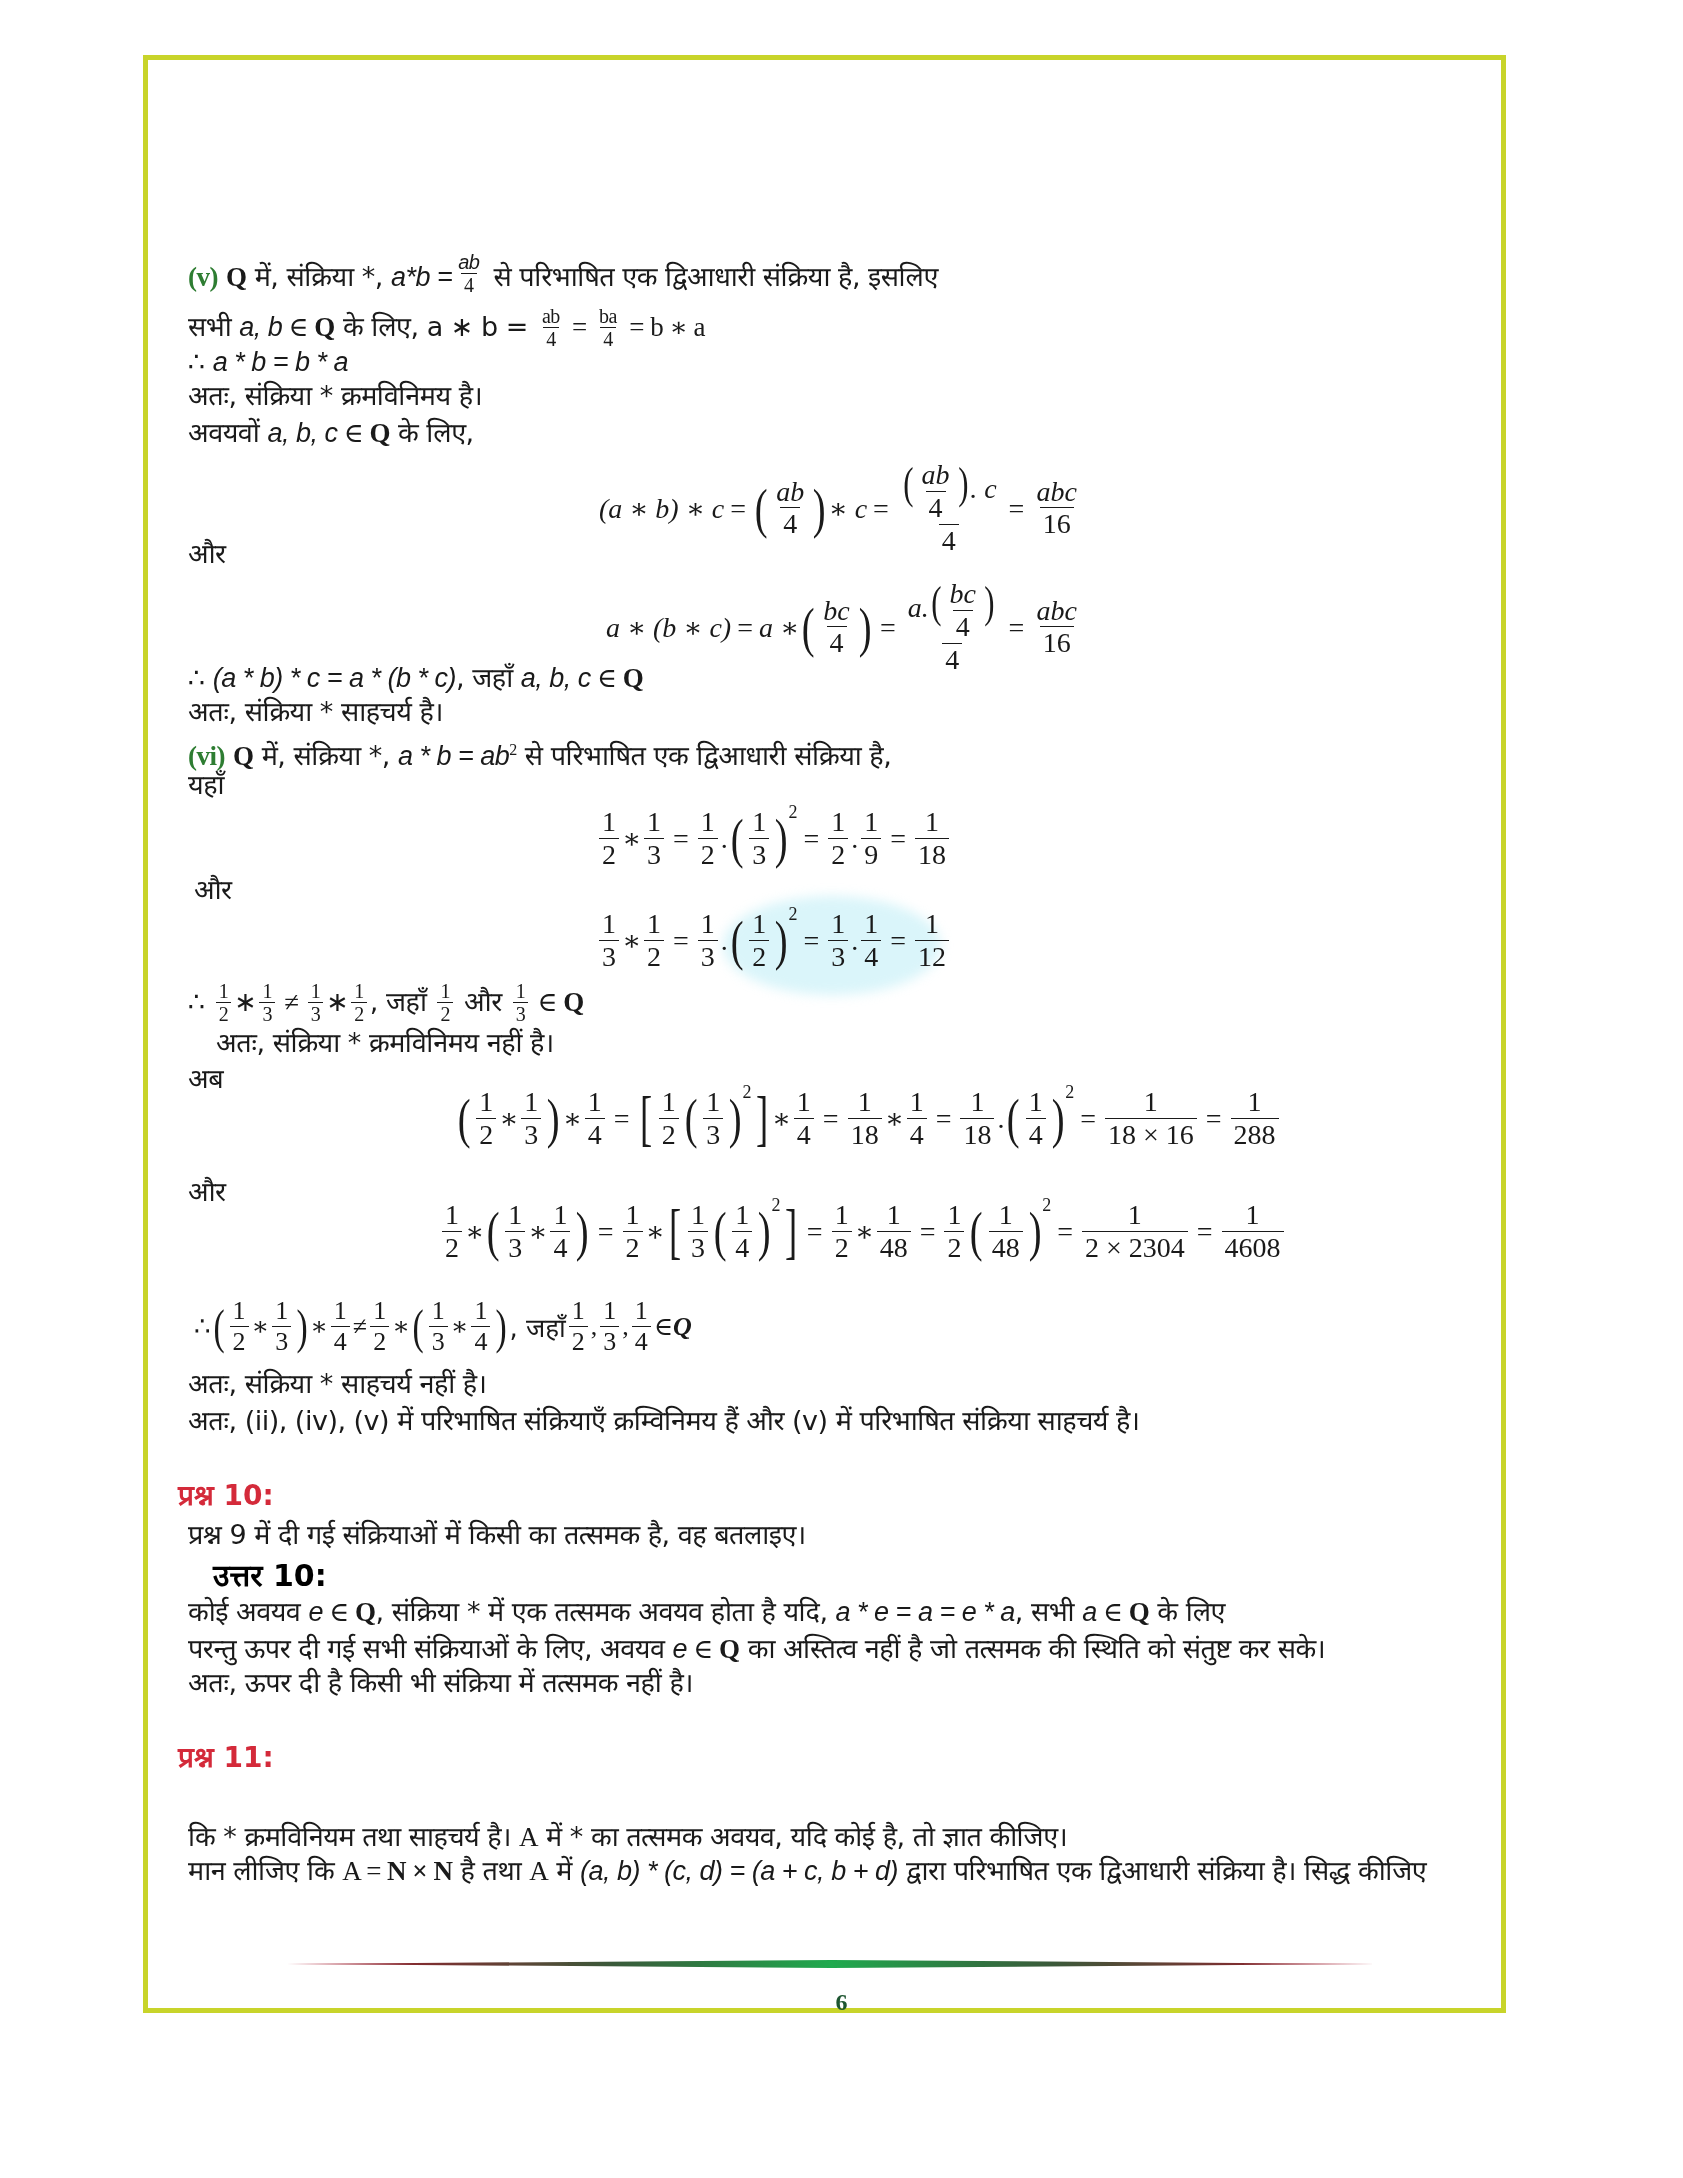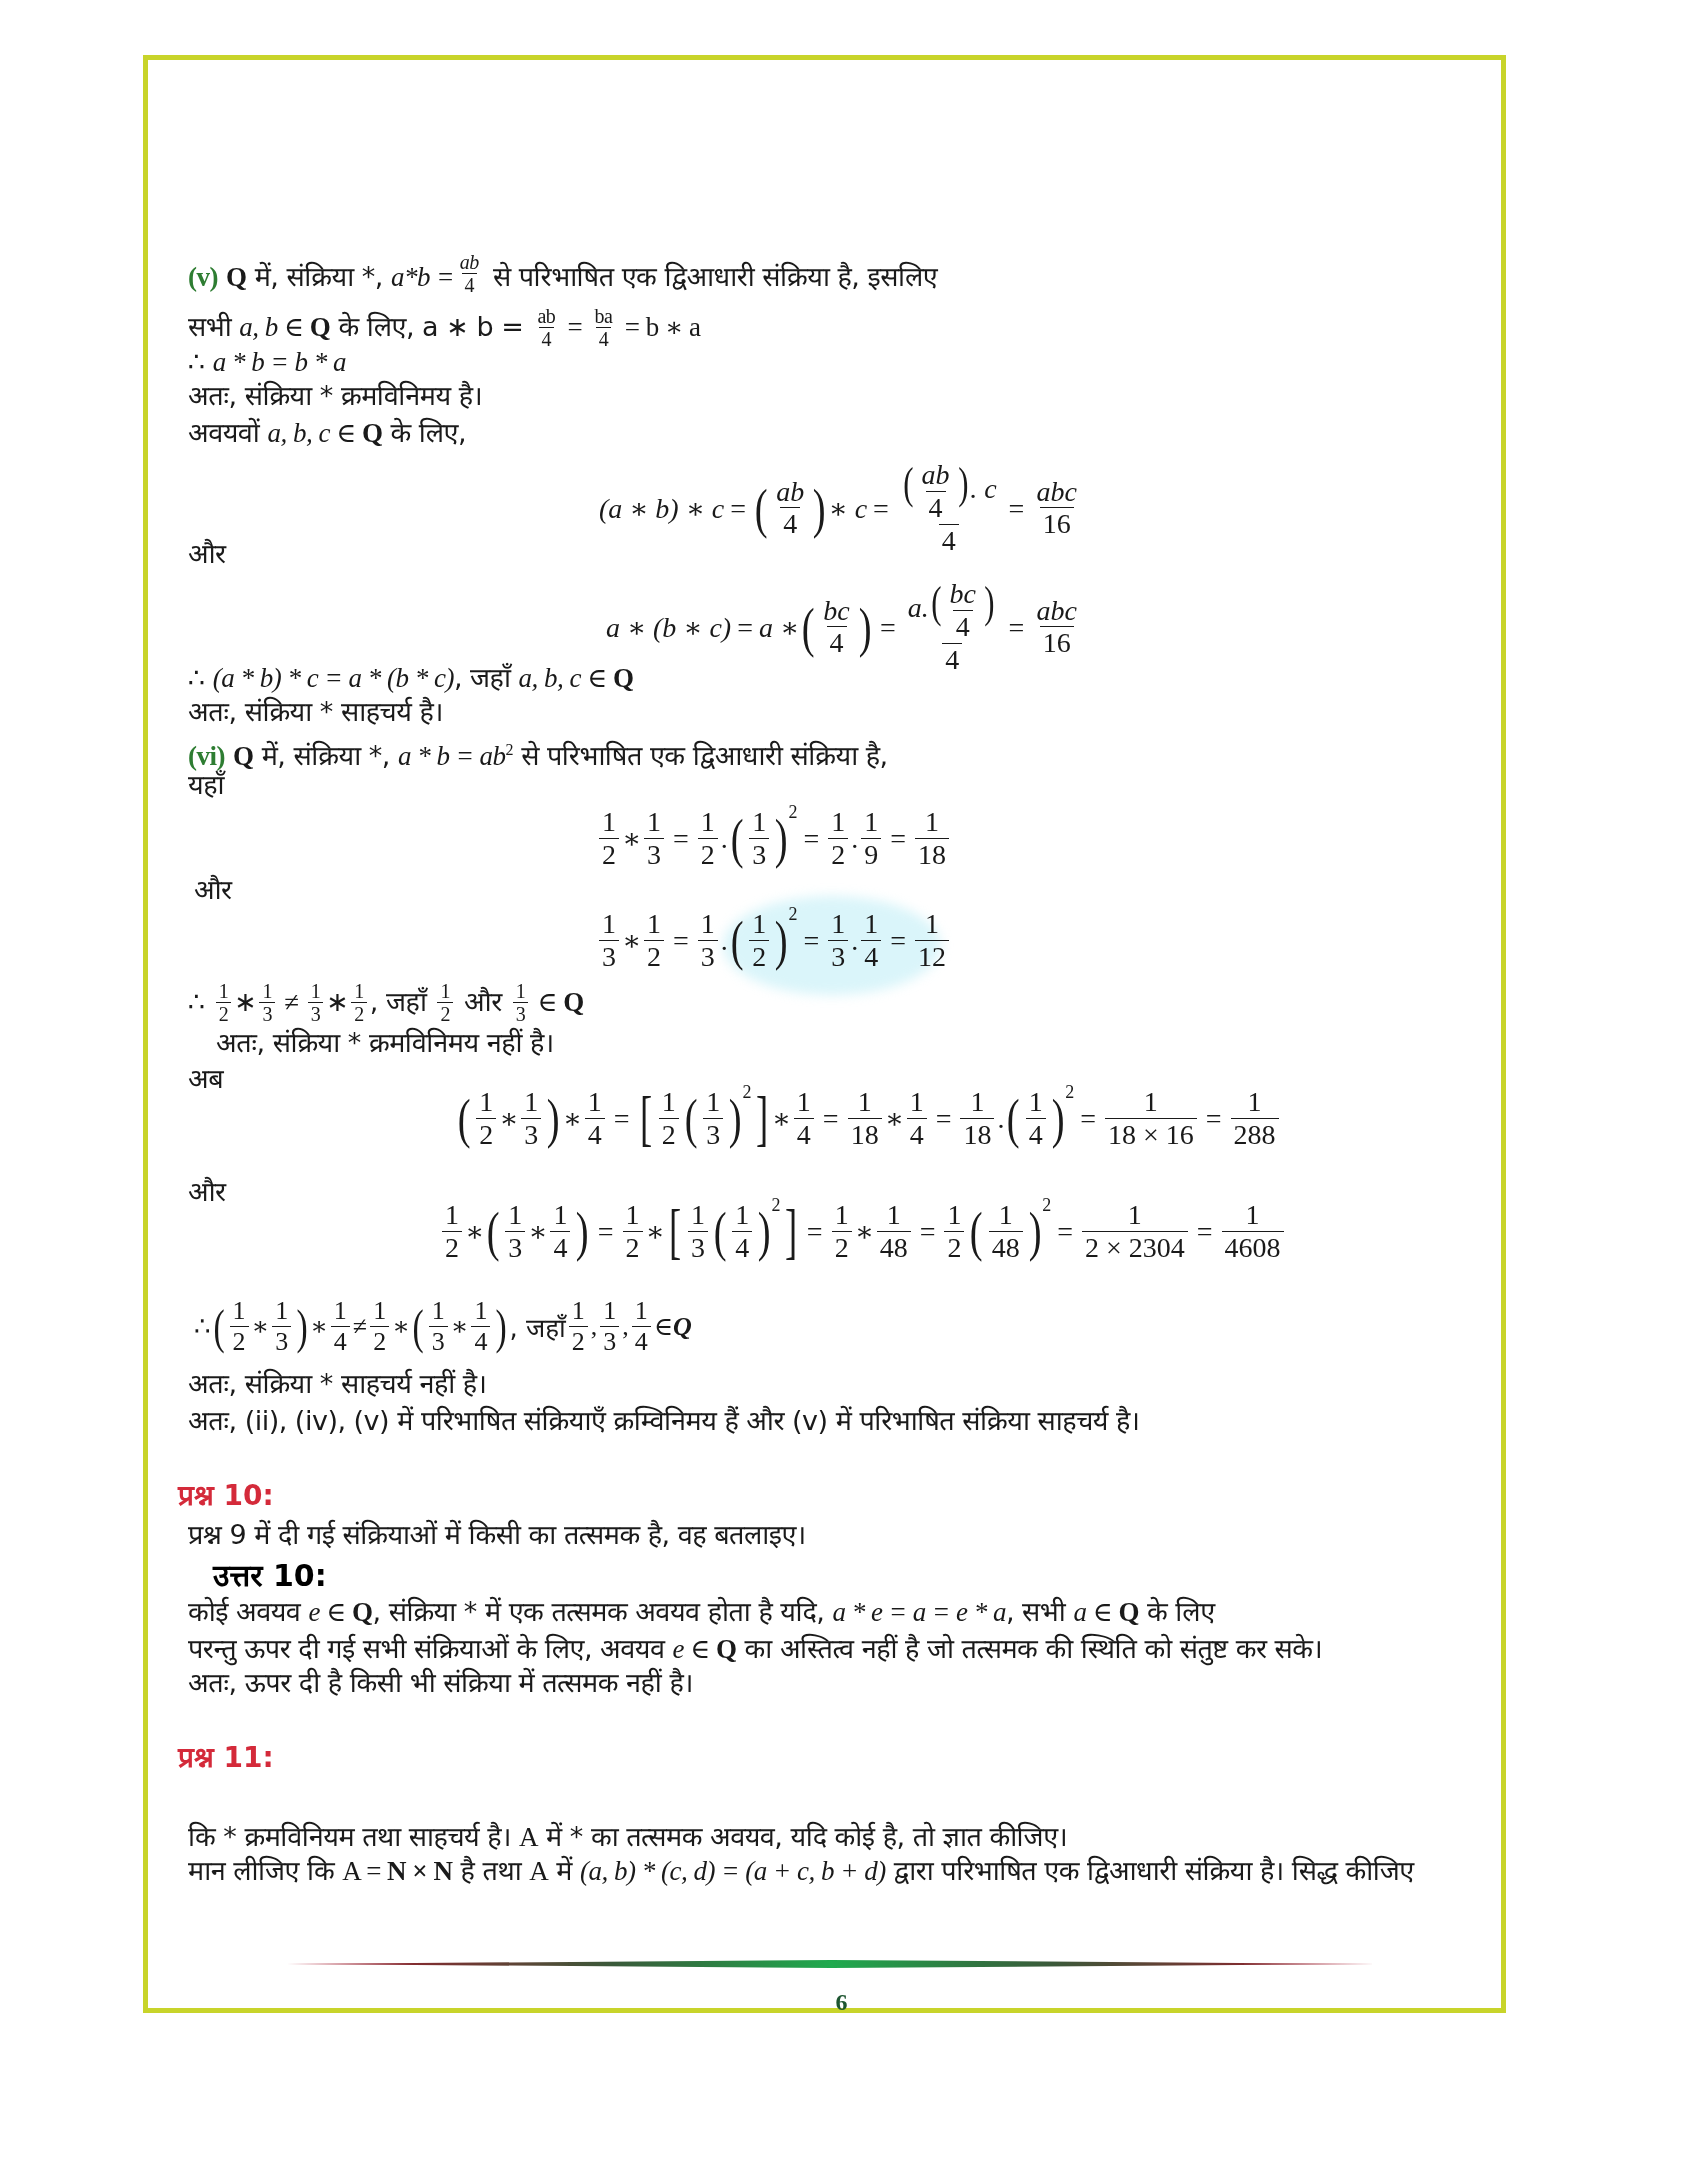--- a/index.html
+++ b/index.html
@@ -2,21 +2,21 @@
 <html><head>
 <meta charset="utf-8">
 <style>
   html, body { margin: 0; padding: 0; background: #ffffff; }
   body { width: 1683px; height: 2178px; position: relative; overflow: hidden;
          font-family: "DejaVu Serif", "Liberation Serif", serif; color: #1a1a1a; }
   .frame { position: absolute; left: 143px; top: 55px; width: 1353px; height: 1948px;
            border: 5px solid #c8d42a; box-sizing: content-box; }
   .line { position: absolute; left: 188px; font-size: 27px; line-height: 34px; white-space: nowrap;
           font-family: "DejaVu Sans", "Liberation Sans", sans-serif; letter-spacing: -0.5px; }
-  .line .m { font-family: Liberation Serif, serif; font-style: italic; }
+  .line .m { font-family: Liberation Sans, sans-serif; font-style: italic; }
   .line .mb { font-family: "Liberation Serif", "DejaVu Serif", serif; font-weight: bold; }
   .line .mr { font-family: "Liberation Serif", "DejaVu Serif", serif; }
   .green { color: #2e7d32; font-weight: bold; font-family: "Liberation Serif", serif; }
   .q-head { position: absolute; font-size: 28px; font-weight: bold; color: #d42a3a;
             font-family: "DejaVu Sans", "Liberation Sans", sans-serif; }
   .a-head { position: absolute; font-size: 30px; font-weight: bold; color: #000000;
             font-family: "DejaVu Sans", "Liberation Sans", sans-serif; }
   .eq { position: absolute; display: flex; align-items: center; white-space: nowrap;
         font-family: "Liberation Serif", "DejaVu Serif", serif; font-size: 28px; }
   .eq .it { font-style: italic; }

